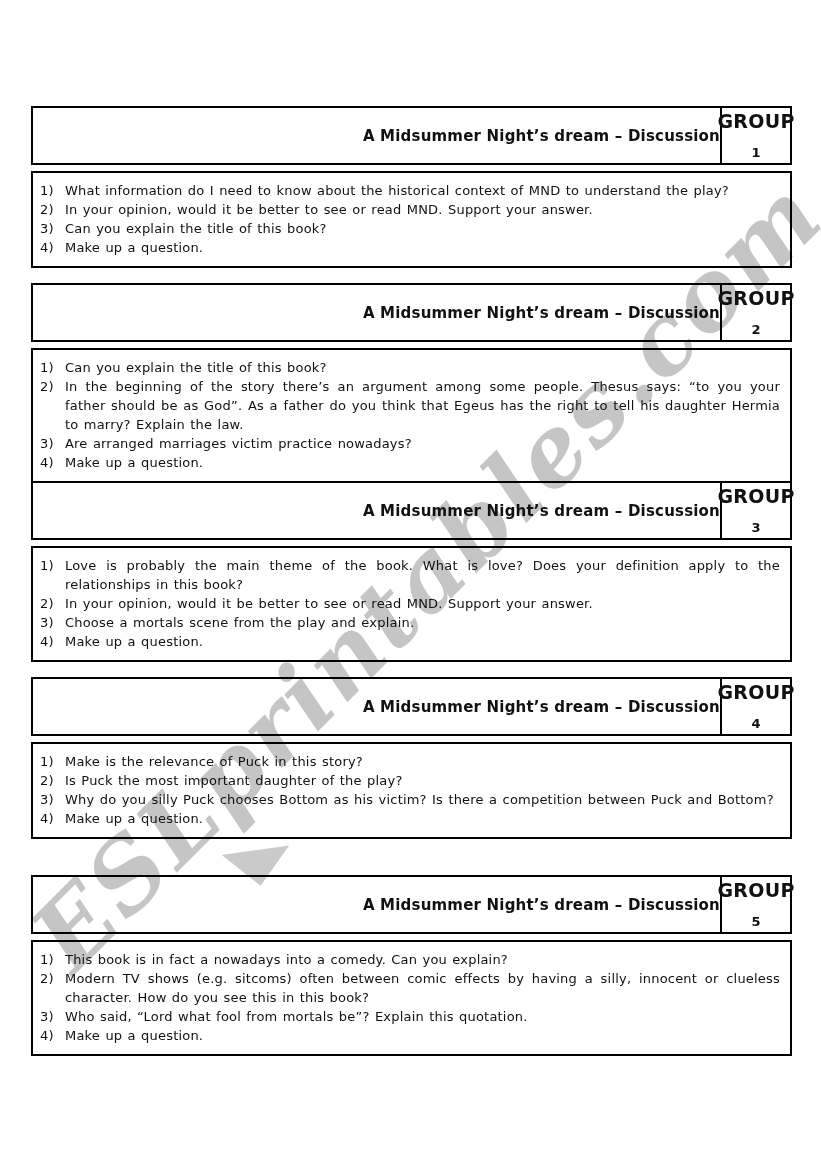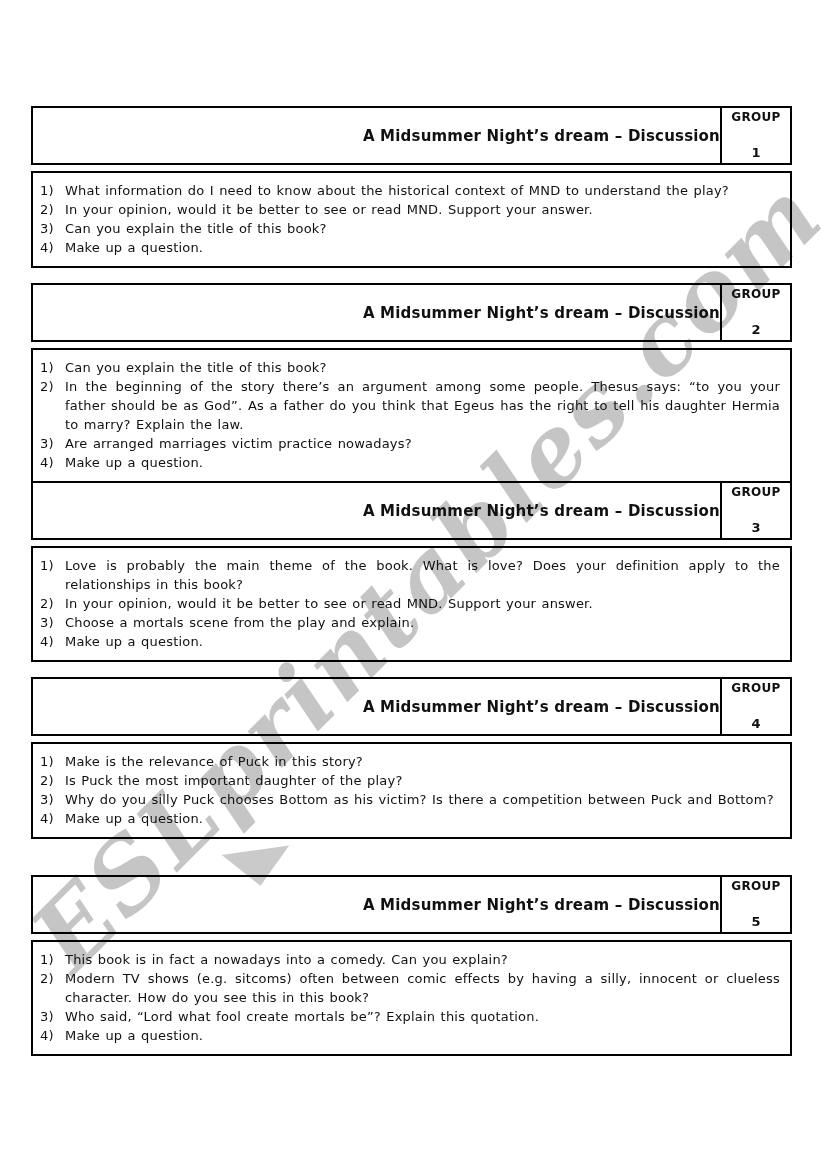--- a/index.html
+++ b/index.html
@@ -73,21 +73,21 @@
   .group-cell {
     width:70px;
     border-left:2px solid #000;
     box-sizing:border-box;
     display:flex; flex-direction:column;
     align-items:center; justify-content:space-between;
     padding:2px 0 3px 0;
   }
   .group-label {
     font-weight:bold;
-    font-size:12px;
+    font-size:19px;
     letter-spacing:0.3px;
   }
   .group-number {
     font-weight:bold;
     font-size:13px;
   }
   .card-body {
     margin-top:6px;
     border:2px solid #000;
     box-sizing:border-box;
@@ -213,20 +213,20 @@
         </div>
         <div class="group-cell">
           <div class="group-label">GROUP</div>
           <div class="group-number">5</div>
         </div>
       </div>
       <div class="card-body">
         <ol class="questions">
           <li>This book is in fact a nowadays into a comedy. Can you explain?</li>
           <li>Modern TV shows (e.g. sitcoms) often between comic effects by having a silly, innocent or clueless character. How do you see this in this book?</li>
-          <li>Who said, “Lord what fool create mortals be”?  Explain this quotation.</li>
+          <li>Who said, “Lord what fool from mortals be”?  Explain this quotation.</li>
           <li>Make up a question.</li>
         </ol>
       </div>
     </section>
 
   </div>
 </div>
 
 </body></html>

